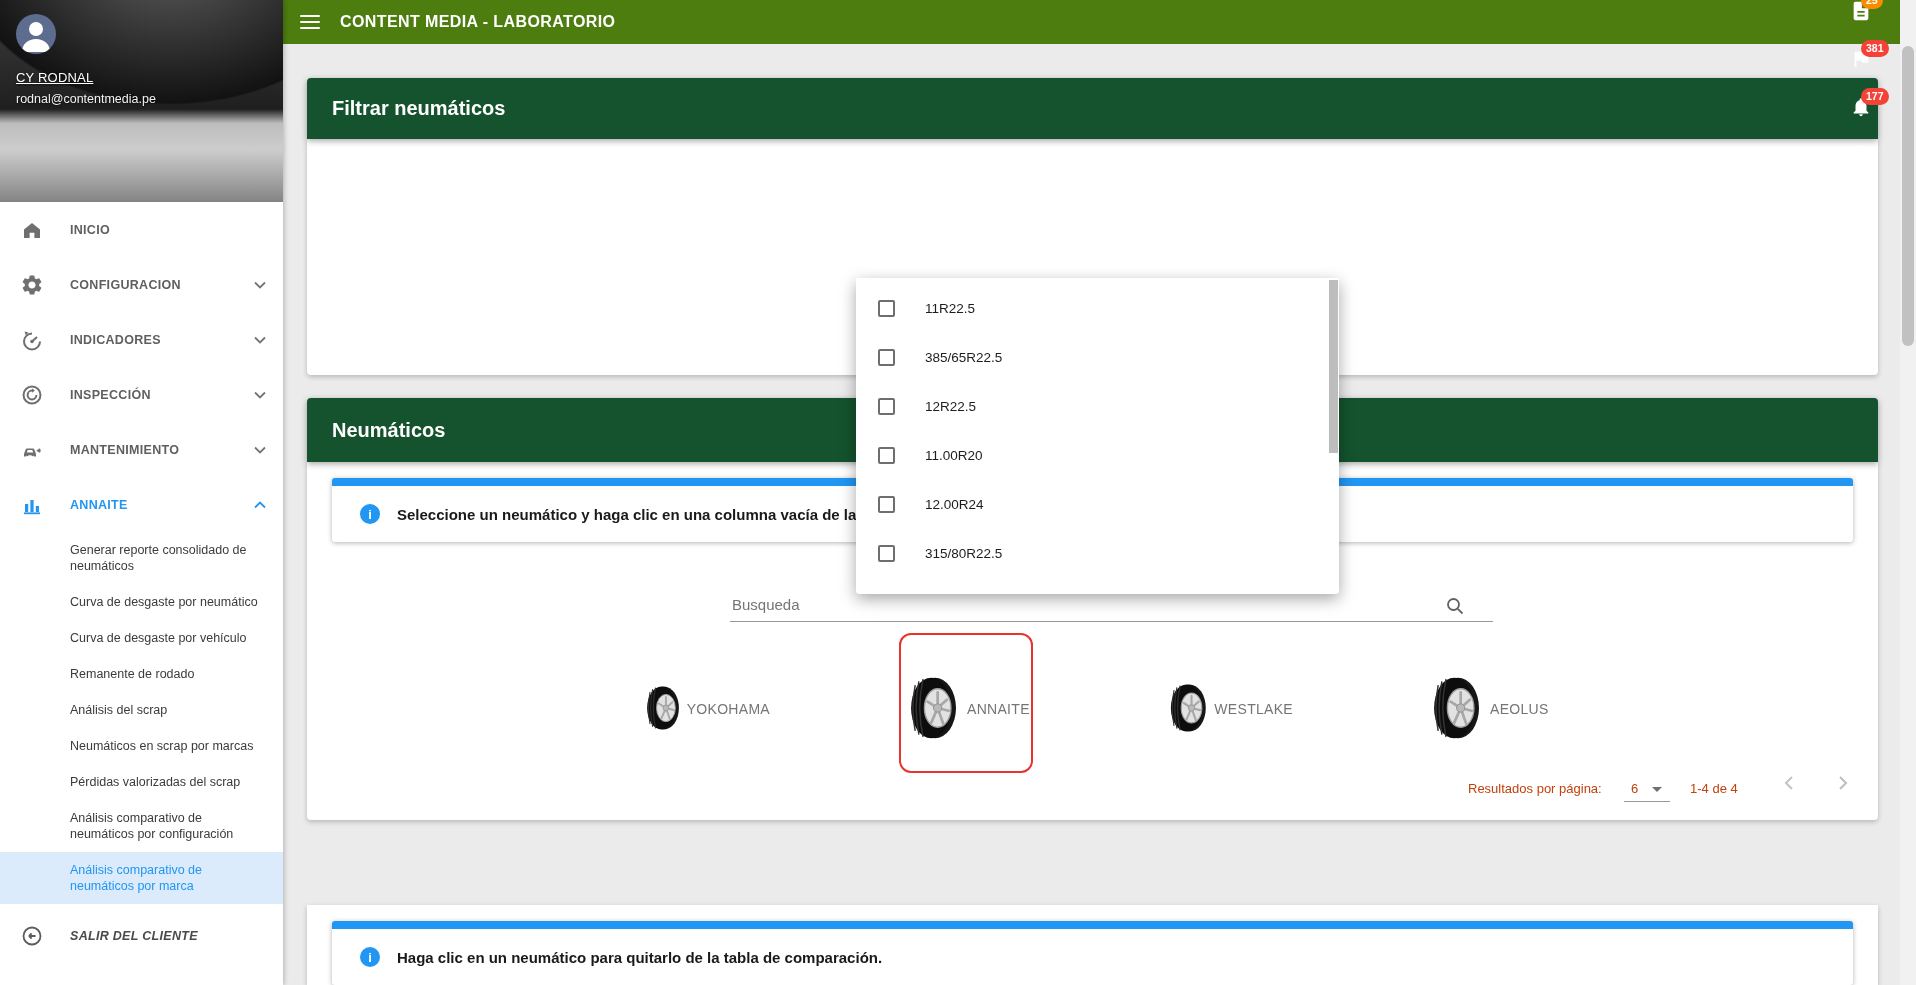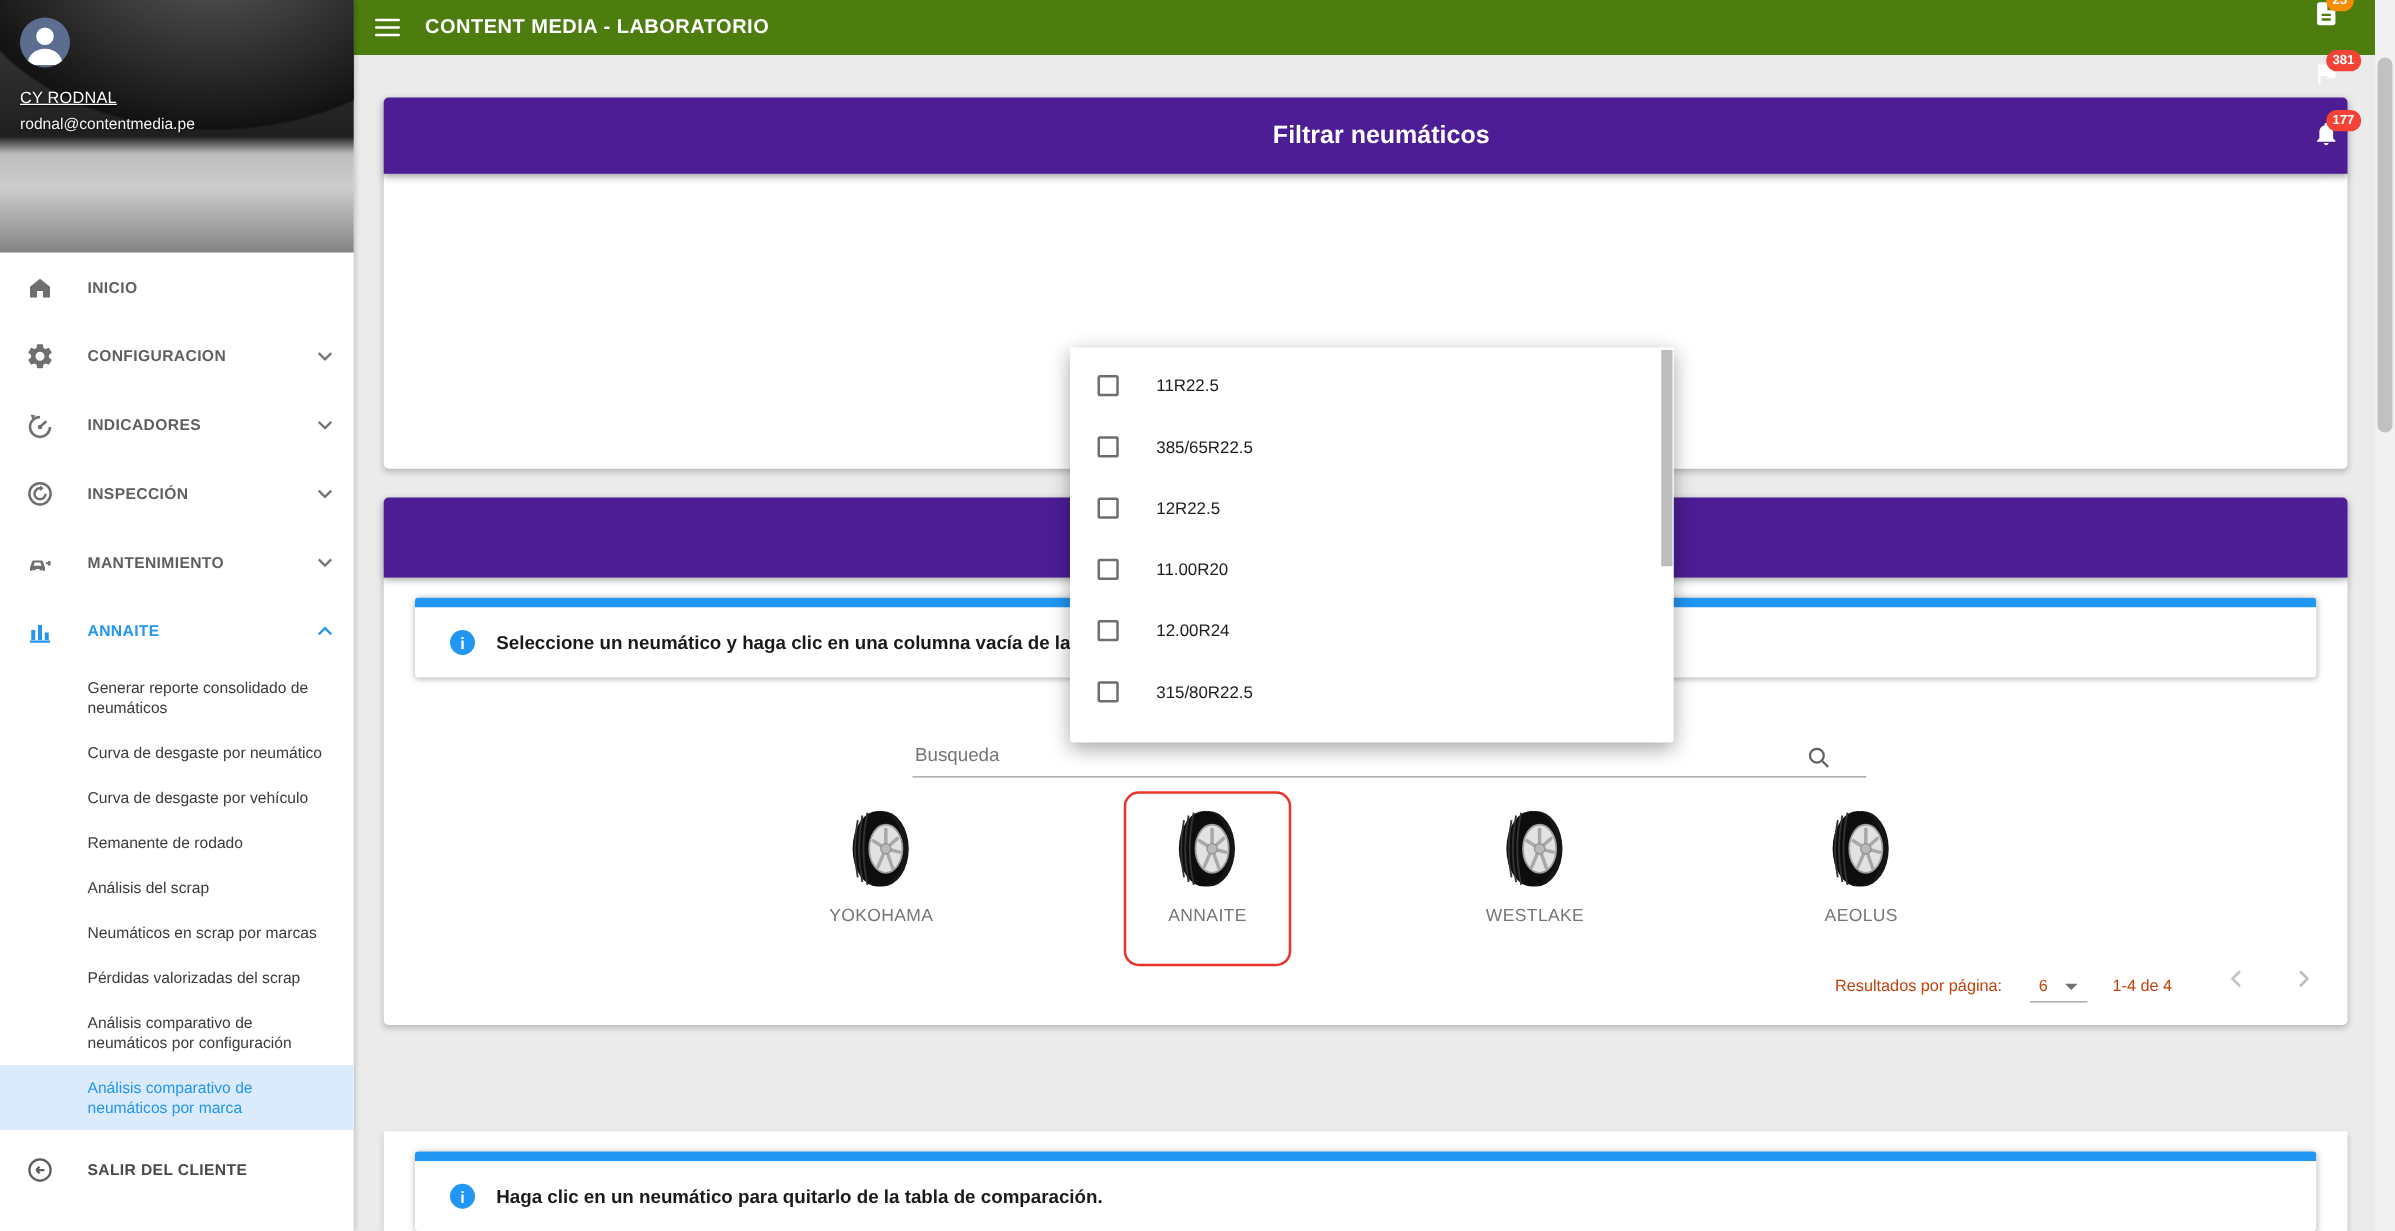--- a/index.html
+++ b/index.html
@@ -30,26 +30,26 @@
 
   .nav-item { height:55px; display:flex; align-items:center; padding:0 16px 0 20px; cursor:pointer; }
   .nav-item .nico { width:24px; height:24px; flex:0 0 24px; }
   .nav-item .nlabel { margin-left:26px; flex:1; font-size:12.5px; font-weight:700; color:#5f5f5f; letter-spacing:.3px; }
   .nav-item .chev { width:14px; height:14px; }
   .nav-item.active .nlabel { color:#2196f3; }
 
   .subnav .sub-item { padding:10px 18px 10px 70px; font-size:12.5px; font-weight:400; color:#3b3b3b; line-height:16px; cursor:pointer; }
   .subnav .sub-item.current { background:#dcebfb; color:#2196f3; }
 
-  .logout { margin-top:8px; height:48px; display:flex; align-items:center; padding:0 20px; cursor:pointer; }
+  .logout { margin-top:8px; height:48px; display:flex; align-items:center; padding:0 20px; cursor:pointer;font-style:italic; }
   .logout .nico { width:24px; height:24px; }
   .logout .nlabel { margin-left:26px; font-size:12.5px; font-weight:700; color:#4a4a4a; letter-spacing:.3px; }
 
   
-  .panel-header { position:absolute; background:#4c1d95; border-radius:4px 4px 0 0; box-shadow:0 2px 6px rgba(0,0,0,.35); display:flex; align-items:center; z-index:5;justify-content:center; }
+  .panel-header { position:absolute; background:#14532d; border-radius:4px 4px 0 0; box-shadow:0 2px 6px rgba(0,0,0,.35); display:flex; align-items:center; z-index:5; }
   .panel-header .ptitle { margin-left:25px; color:#fff; font-weight:600; }
   .panel-body { position:absolute; background:#fff; border-radius:0 0 4px 4px; box-shadow:0 2px 5px rgba(0,0,0,.22); z-index:4; }
 
   
   .field { position:absolute; border-bottom:1px solid #8c8c8c; }
   .field .flabel { position:absolute; left:0; top:-18px; font-size:12.5px; color:#6f6f6f; }
   .field .fvalue { position:absolute; left:0; bottom:6px; font-size:17px; color:#1f1f1f; white-space:nowrap; }
   .field .fvalue.placeholder { color:#8a8a8a; }
   .caret-down { position:absolute; right:4px; bottom:12px; width:0; height:0; border-left:5px solid transparent; border-right:5px solid transparent; border-top:6px solid #757575; }
   .caret-up-blue { position:absolute; right:4px; bottom:12px; width:0; height:0; border-left:5px solid transparent; border-right:5px solid transparent; border-bottom:6px solid #2196f3; }
@@ -64,21 +64,21 @@
   .info-ic { margin-left:28px; width:20px; height:20px; border-radius:50%; background:#2196f3; color:#fff; font-size:13px; font-weight:700; display:flex; align-items:center; justify-content:center; flex:0 0 20px; }
   .alert .atext { margin-left:17px; font-size:15px; font-weight:700; color:#1a1a1a; white-space:nowrap; overflow:hidden; }
 
   
   .search-wrap { position:absolute; left:730px; top:588px; width:763px; height:34px; border-bottom:1px solid #999; z-index:6; }
   .search-wrap input { width:700px; border:none; outline:none; background:transparent; font-size:15px; color:#333; padding:8px 0 0 2px; font-family:"Liberation Sans", sans-serif; }
   .search-wrap input::placeholder { color:#757575; opacity:1; }
   .search-ic { position:absolute; right:28px; top:8px; }
 
   
-  .tire-tile { position:absolute; top:633px; width:134px; height:140px; border:2px solid transparent; border-radius:12px; display:flex; flex-direction:column; align-items:center; cursor:pointer; z-index:6; }
+  .tire-tile { position:absolute; top:633px; width:134px; height:140px; border:2px solid transparent; border-radius:12px; display:flex; flex-direction:row; align-items:center; cursor:pointer; z-index:6; }
   .tire-tile.selected { border-color:#e8342c; }
   .tire-tile svg { margin-top:10px; }
   .tire-tile .bname { margin-top:11px; font-size:14px; color:#757575; letter-spacing:.3px; }
 
   
   .pag { position:absolute; top:781px; font-size:13px; color:#c2410c; z-index:6; }
   .pag-underline { position:absolute; left:1624px; top:801px; width:46px; height:1px; background:#9a9a9a; z-index:6; }
   .pag-caret { position:absolute; left:1652px; top:787px; width:0; height:0; border-left:5px solid transparent; border-right:5px solid transparent; border-top:5px solid #707070; z-index:6; }
   .pag-chev { position:absolute; top:771px; width:24px; height:24px; z-index:6; cursor:pointer; }
 

